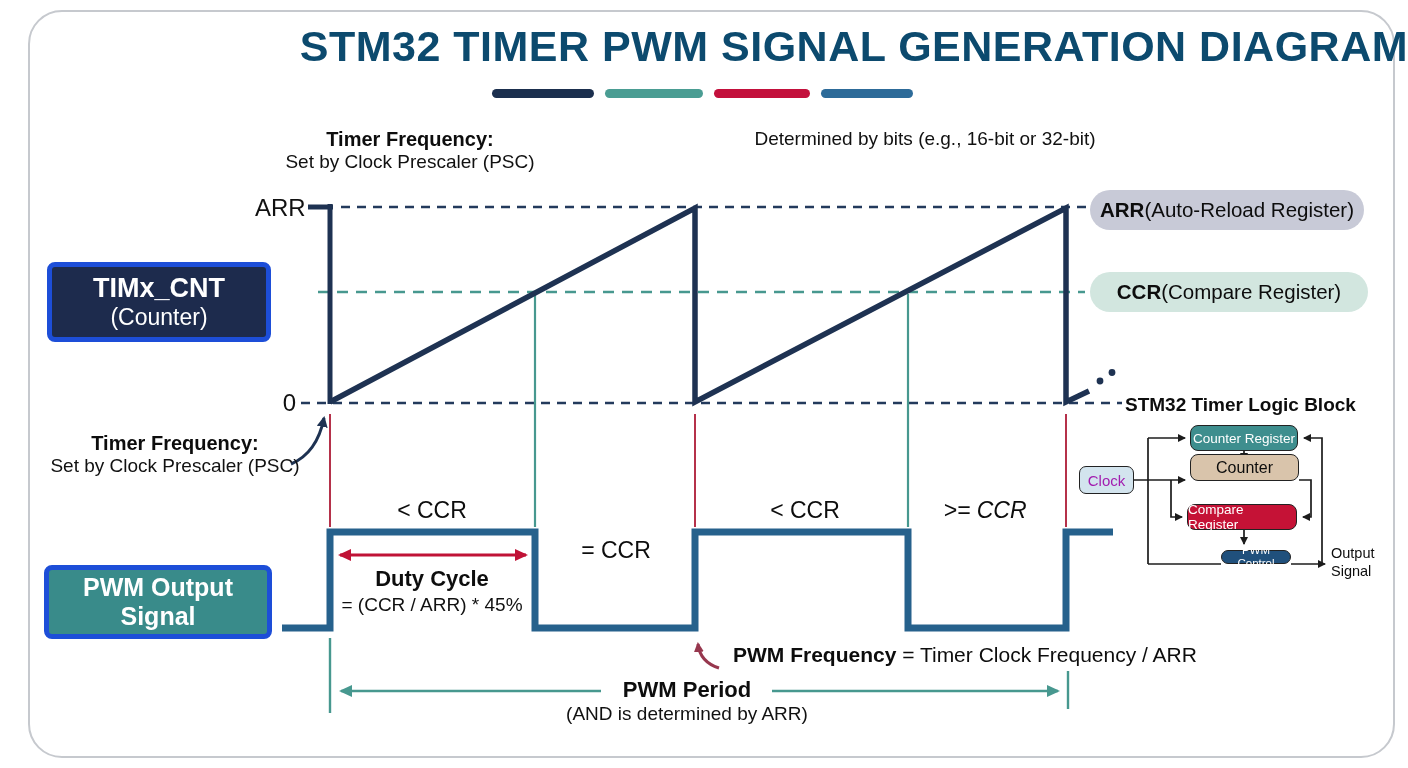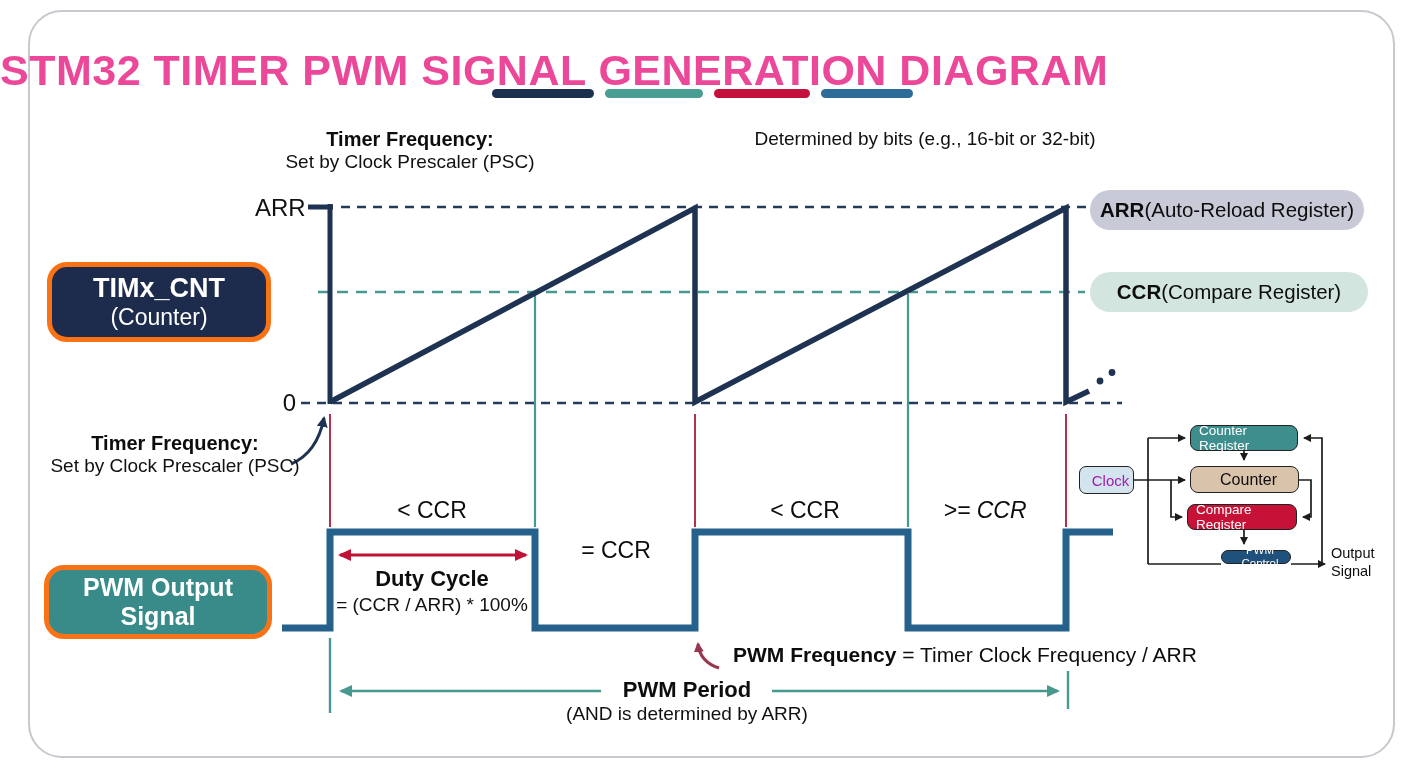--- a/index.html
+++ b/index.html
@@ -7,40 +7,40 @@
     font-family: "Liberation Sans", sans-serif; }
   .stage { position: absolute; left: 0; top: 0; width: 1408px; height: 768px; background: #fff; }
   .card-border { position: absolute; left: 28px; top: 10px; width: 1367px; height: 748px;
     border: 2px solid #c6c9ce; border-radius: 34px; pointer-events: none; }
   svg.overlay { position: absolute; left: 0; top: 0; width: 1408px; height: 768px; }
 
   .abs { position: absolute; }
   .center { text-align: center; }
   .nowrap { white-space: nowrap; }
 
-  .main-title { left: 0; top: 46px; width: 1408px; text-align: left;
-    font-size: 43px; font-weight: 800; letter-spacing: 0.5px; color: #ec4899; }
+  .main-title { left: 0; top: 22px; width: 1408px; text-align: right;
+    font-size: 43px; font-weight: 800; letter-spacing: 0.5px; color: #0c4a6e; }
   .bars { left: 492px; top: 89px; display: flex; gap: 11px; }
   .bar { height: 9px; border-radius: 5px; }
   .bar-1 { width: 102px; background: #1b2f4e; }
   .bar-2 { width: 98px;  background: #4a9d93; }
   .bar-3 { width: 96px;  background: #c3103c; }
   .bar-4 { width: 92px;  background: #2d6b99; }
 
   .note .h { font-size: 20px; font-weight: bold; color: #0d0d0d; }
   .note .b { font-size: 19px; color: #111; }
   .note-freq-top { left: 250px; top: 128px; width: 320px; }
   .note-res-top  { left: 735px; top: 128px; width: 380px; }
   .note-freq-left { left: 20px; top: 432px; width: 310px; }
 
   .axis-label { font-size: 24px; color: #111; text-align: right; }
   .arr-axis-label { left: 255px; top: 194px; width: 50px; }
   .zero-axis-label { left: 256px; top: 389px; width: 40px; }
 
-  .badge { border: 5px solid #f97316; border-radius: 20px; color: #fff;
+  .badge { border: 5px solid #1d4ed8; border-radius: 8px; color: #fff;
     display: flex; flex-direction: column; align-items: center; justify-content: center; }
   .badge-timx { left: 47px; top: 262px; width: 224px; height: 80px; background: #1d2b4d; }
   .badge-timx .l1 { font-size: 27px; font-weight: bold; line-height: 1.15; }
   .badge-timx .l2 { font-size: 23px; line-height: 1.15; }
   .badge-pwm { left: 44px; top: 565px; width: 228px; height: 74px; background: #398b8a; }
   .badge-pwm .l1, .badge-pwm .l2 { font-size: 25px; font-weight: bold; line-height: 1.15; }
 
   .pill { border-radius: 20px; display: flex; align-items: center; justify-content: center;
     font-size: 20.5px; color: #0d0d0d; }
   .pill b { font-weight: bold; }
@@ -55,26 +55,26 @@
   .duty-note .f { font-size: 19px; color: #111; margin-top: 2px; }
 
   .freq-note { left: 733px; top: 643px; font-size: 21px; color: #0d0d0d; }
   .freq-note b { font-weight: bold; }
 
   .period-h { left: 587px; top: 677px; width: 200px; text-align: center;
     font-size: 22px; font-weight: bold; color: #0d0d0d; }
   .period-s { left: 537px; top: 703px; width: 300px; text-align: center; font-size: 19px; color: #111; }
 
   .logic-title { left: 1125px; top: 394px; width: 250px; font-size: 19px; font-weight: bold; color: #0d0d0d; }
-  .lbox { display: flex; align-items: center; justify-content: center; border: 1.4px solid #222; padding-left: 8px; }
+  .lbox { display: flex; align-items: center; justify-content: center; border: 1.4px solid #222; }
   .lbox-clock { left: 1079px; top: 466px; width: 55px; height: 28px; background: #d3e4ee;
     border-radius: 7px; font-size: 15px; color: #a21caf; }
   .lbox-cr  { left: 1190px; top: 425px; width: 108px; height: 26px; background: #3e8e8e;
     border-radius: 8px; font-size: 13.5px; color: #fff; }
-  .lbox-cnt { left: 1190px; top: 466px; width: 109px; height: 27px; background: #d9c4ab;
+  .lbox-cnt { left: 1190px; top: 454px; width: 109px; height: 27px; background: #d9c4ab;
     border-radius: 8px; font-size: 16px; color: #0d0d0d; }
   .lbox-cmp { left: 1187px; top: 504px; width: 110px; height: 26px; background: #c51236;
     border-radius: 8px; font-size: 13.5px; color: #fff; }
   .lbox-pwmc { left: 1221px; top: 550px; width: 70px; height: 14px; background: #20507c;
     border-radius: 7px; font-size: 11.5px; color: #fff; flex-direction: column; line-height: 1.15; }
   .out-label { left: 1331px; top: 544px; width: 70px; font-size: 14.5px; line-height: 1.25; color: #0d0d0d; }
 </style>
 </head>
 <body>
 
@@ -188,30 +188,31 @@
   <div class="abs seg-label seg-2">&lt; CCR</div>
   <div class="abs seg-label seg-3">&gt;= CCR</div>
 
   <div class="abs badge badge-pwm">
     <div class="l1">PWM Output</div>
     <div class="l2">Signal</div>
   </div>
 
   <div class="abs duty-note">
     <div class="h">Duty Cycle</div>
-    <div class="f">= (CCR / ARR) * 100%</div>
+    <div class="f">= (CCR / ARR) * 45%</div>
   </div>
 
   <div class="abs freq-note nowrap">
     <b>PWM Frequency</b><span> = Timer Clock Frequency / ARR</span>
   </div>
 
   <div class="abs period-h">PWM Period</div>
   <div class="abs period-s">(AND is determined by ARR)</div>
 
+  <div class="abs logic-title nowrap">STM32 Timer Logic Block</div>
 
   <div class="abs lbox lbox-clock">Clock</div>
   <div class="abs lbox lbox-cr">Counter Register</div>
   <div class="abs lbox lbox-cnt">Counter</div>
   <div class="abs lbox lbox-cmp">Compare Register</div>
 
   <div class="abs lbox lbox-pwmc">
     <div>PWM</div>
     <div>Control</div>
   </div>

